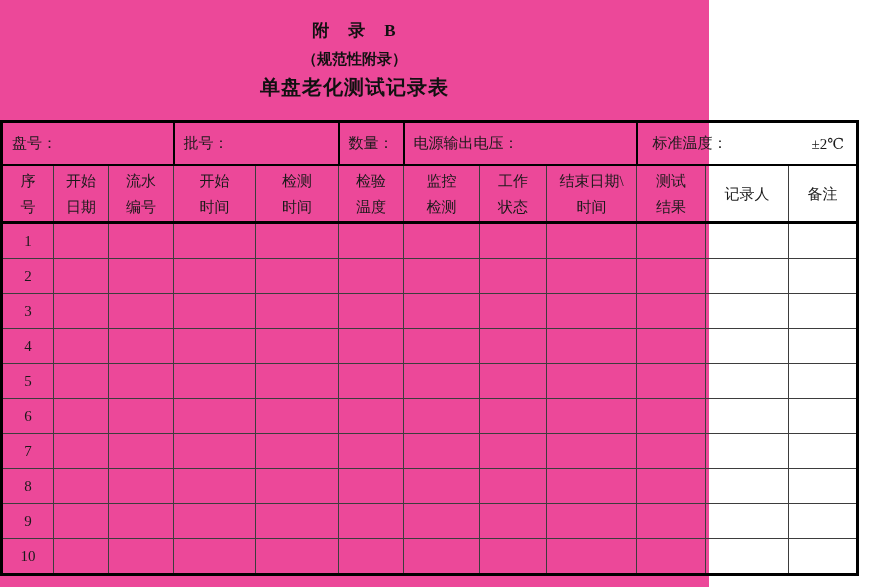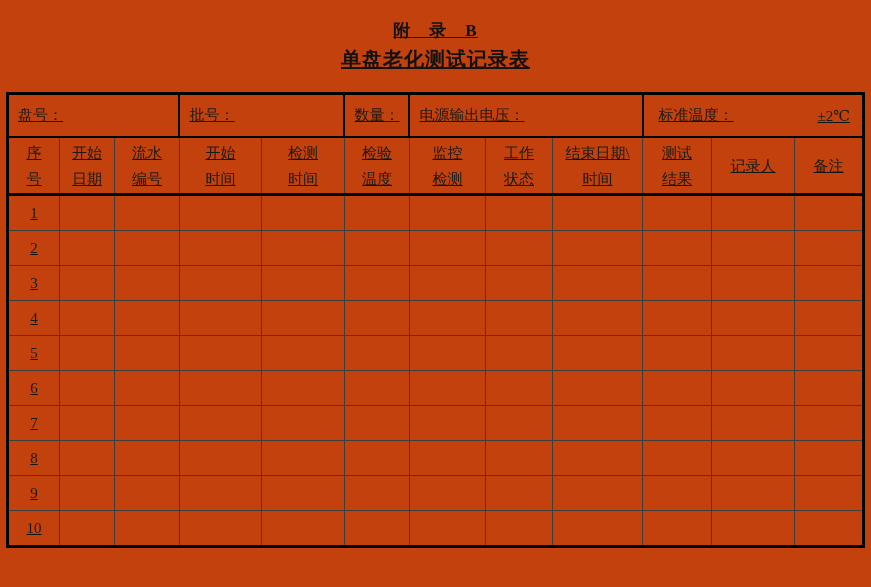--- a/index.html
+++ b/index.html
@@ -8,24 +8,23 @@
     background: #ffffff;
   }
   body {
     width: 871px;
     height: 587px;
     overflow: hidden;
     font-family: "Liberation Serif", "DejaVu Serif", serif;
     color: #141414;
   }
   .page {
-    width: 871px;
+    width: 709px;
     height: 587px;
-    background: #c2410c;
-    text-decoration: underline;
+    background: #ec4899;
   }
   .title-block {
     padding-top: 16px;
     text-align: center;
     font-weight: bold;
     color: #111111;
   }
   .title-line1 { font-size: 17px; line-height: 29px; letter-spacing: 1px; }
   .title-line2 { font-size: 15px; line-height: 28px; }
   .title-line3 { font-size: 20px; line-height: 29px; letter-spacing: 1px; }
@@ -80,20 +79,21 @@
     font-size: 15px;
   }
 </style>
 </head>
 <body>
 
 <div class="page">
 
   <div class="title-block">
     <div class="title-line1">附　录　B</div>
+    <div class="title-line2">（规范性附录）</div>
     <div class="title-line3">单盘老化测试记录表</div>
   </div>
 
   <table class="record">
     <colgroup>
       <col style="width:52px">
         <col style="width:55px">
         <col style="width:65px">
       <col style="width:82px">
         <col style="width:83px">

